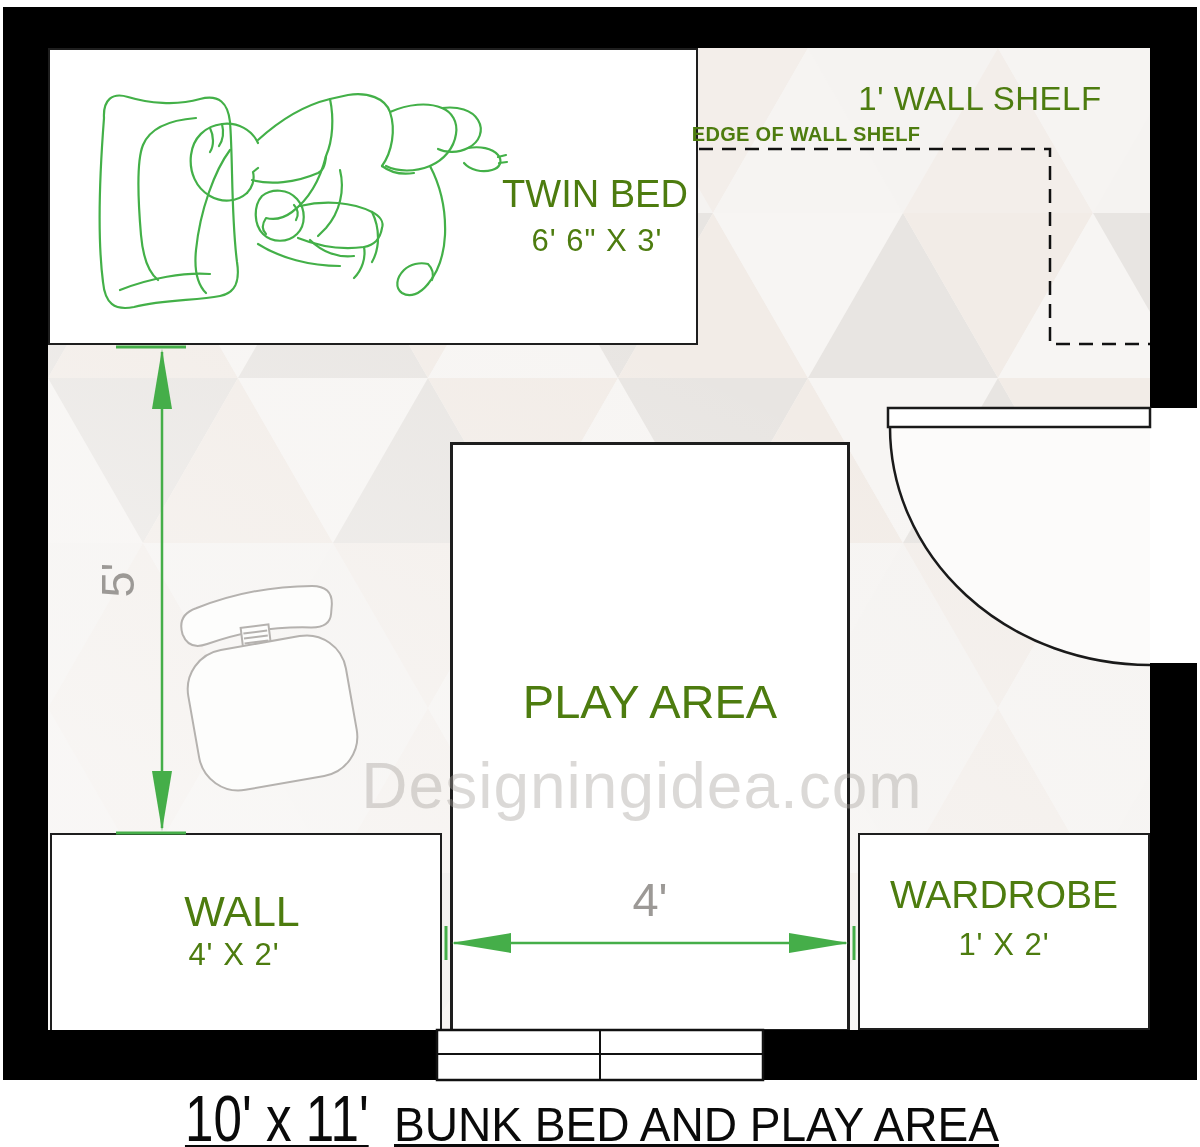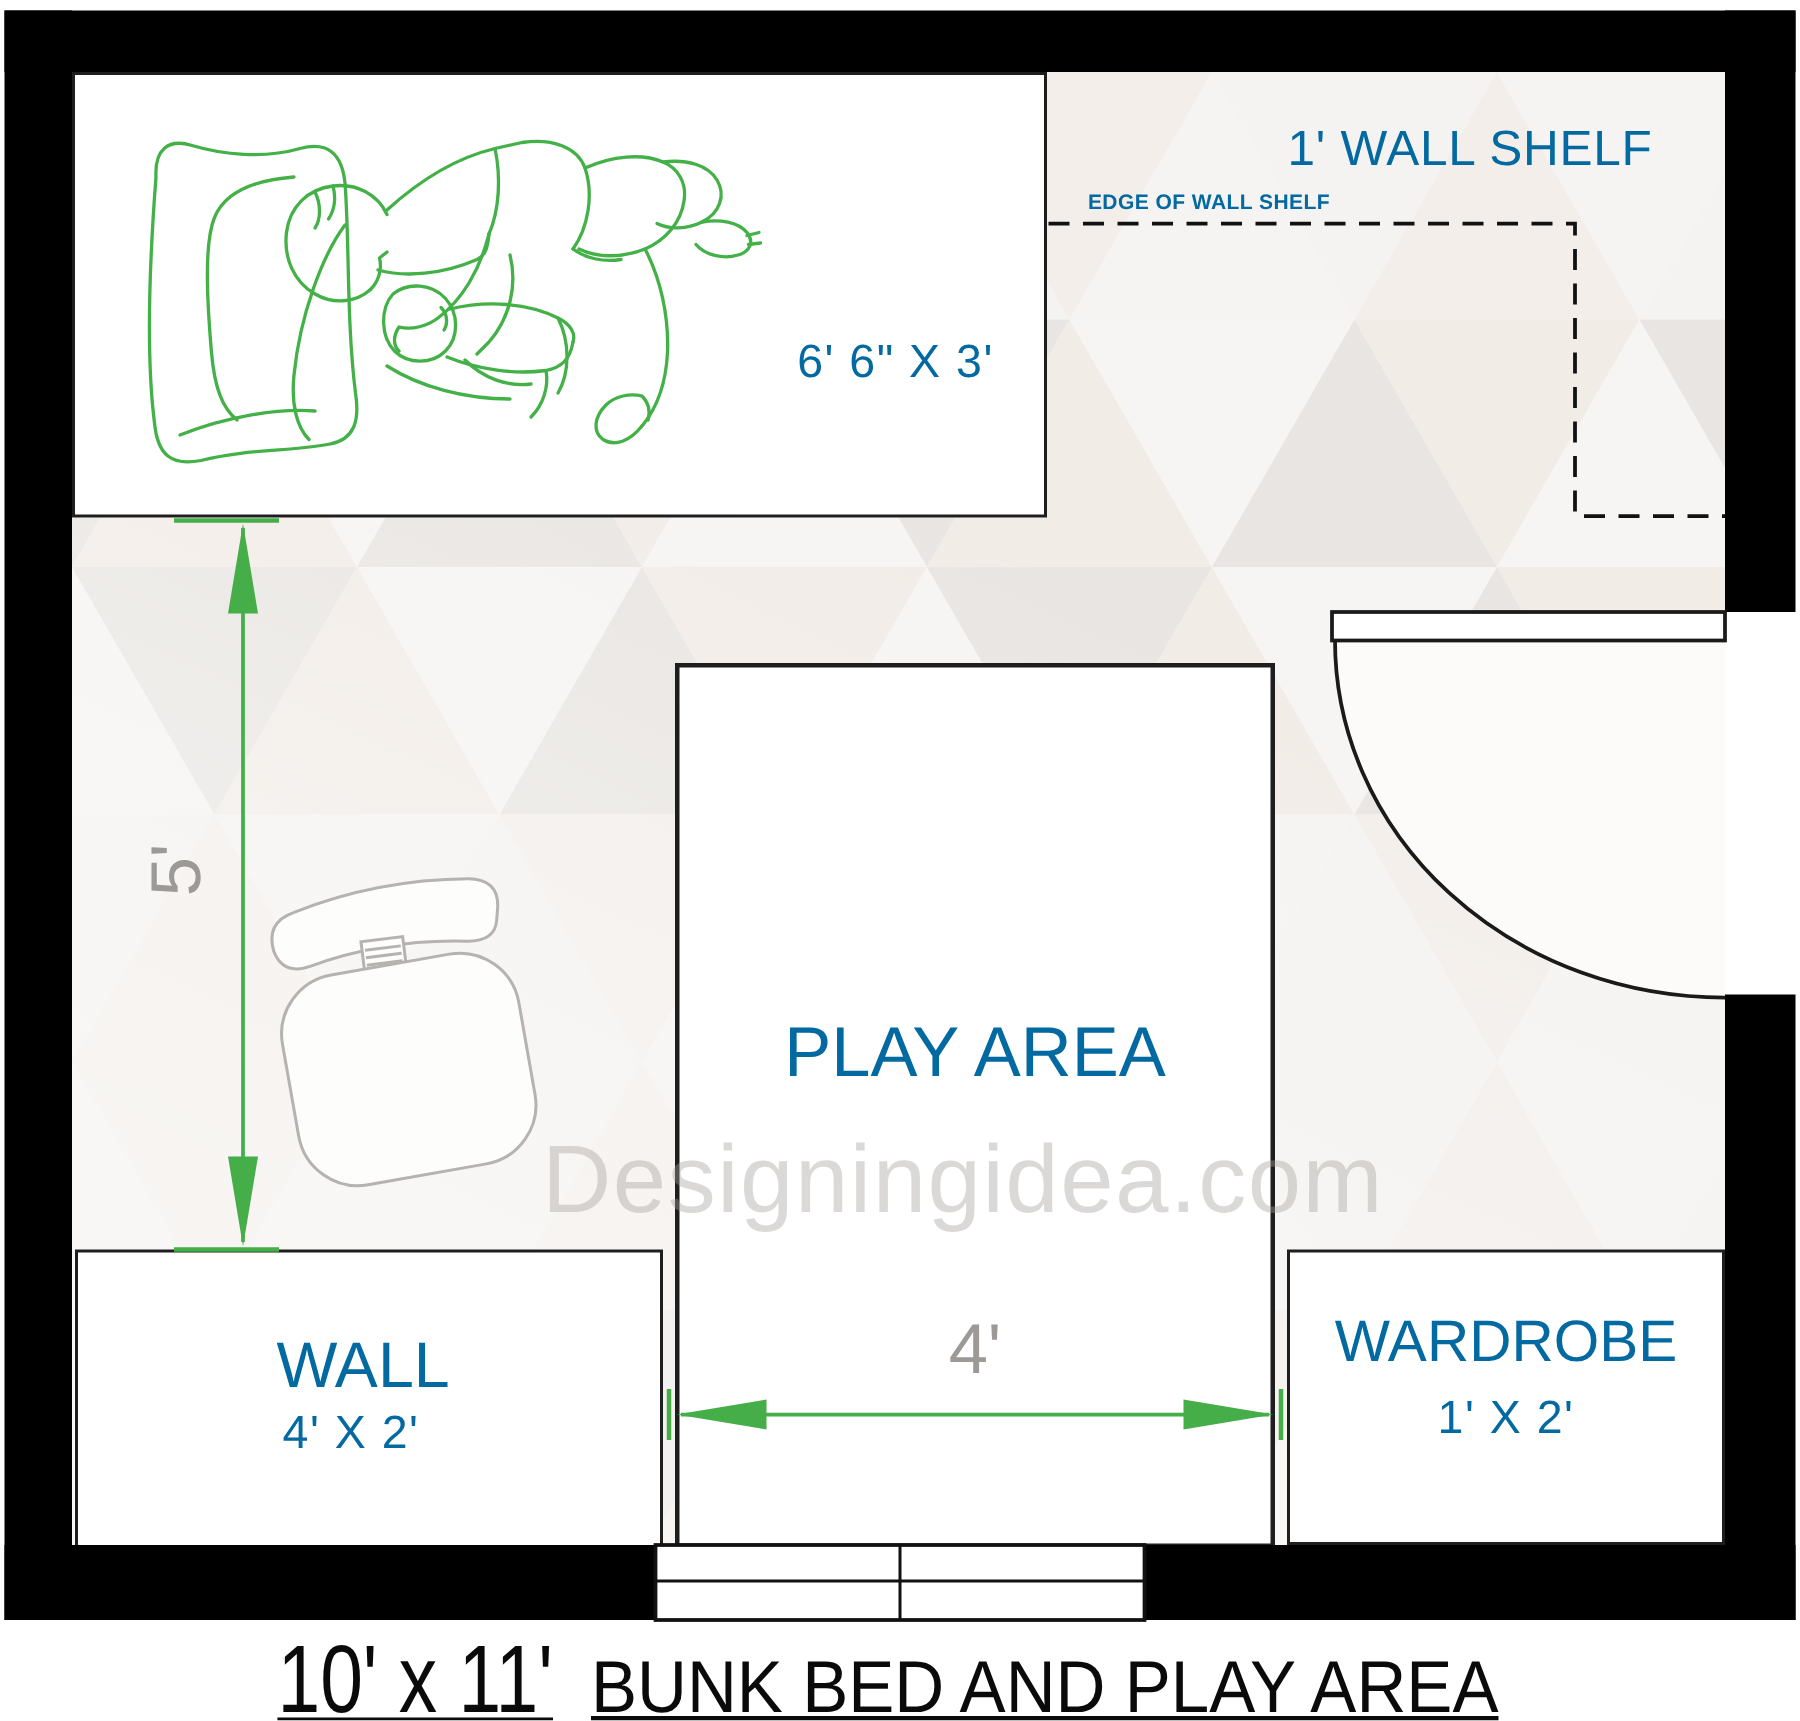--- a/index.html
+++ b/index.html
@@ -10,32 +10,32 @@
   #floor{position:absolute;left:48px;top:48px;width:1102px;height:982px;background:#f7f5f3;overflow:hidden;}
   #floor svg{display:block;}
   #floor-fade{position:absolute;left:0;top:0;width:100%;height:100%;
      background:linear-gradient(205deg, rgba(250,249,248,0) 35%, rgba(250,249,248,0.65) 80%);}
 
   .furn{position:absolute;background:#fff;border:2px solid #1e1e1e;box-sizing:border-box;}
   #play-area-rect{border-width:3px;}
 
   #overlay{position:absolute;left:0;top:0;pointer-events:none;}
 
-  .lbl{position:absolute;color:#0369a1;white-space:nowrap;transform:translate(-50%,-50%);}
+  .lbl{position:absolute;color:#4d7c0f;white-space:nowrap;transform:translate(-50%,-50%);}
   .lbl-size{font-size:31px;letter-spacing:1px;}
 
   #twin-bed-label{left:595px;top:194px;font-size:38px;}
   #twin-bed-size{left:597px;top:241px;}
   #play-area-label{left:650px;top:701px;font-size:47px;}
   #desk-label{left:242px;top:911px;font-size:43px;}
   #desk-size{left:234px;top:955px;}
   #wardrobe-label{left:1004px;top:895px;font-size:39px;}
   #wardrobe-size{left:1004px;top:945px;}
   #wall-shelf-label{left:980px;top:99px;font-size:33px;letter-spacing:0.5px;}
-  #shelf-edge-label{left:806px;top:134px;font-size:14px;font-weight:700;letter-spacing:0.3px;}
+  #shelf-edge-label{left:806px;top:134px;font-size:20px;font-weight:700;letter-spacing:0.3px;}
 
   .dim-label{position:absolute;color:#9c9996;font-size:47px;white-space:nowrap;}
   #dim-v-label{left:117px;top:580px;transform:translate(-50%,-50%) rotate(-90deg);}
   #dim-h-label{left:650px;top:899px;transform:translate(-50%,-50%);}
 
   #watermark{position:absolute;left:642px;top:786px;transform:translate(-50%,-50%);
      font-size:64px;color:rgba(166,160,155,0.40);letter-spacing:1px;white-space:nowrap;}
 
   #title-row{position:absolute;left:0;top:1082px;width:100%;height:64px;
      display:flex;justify-content:center;align-items:baseline;color:#0a0a0a;white-space:nowrap;text-decoration:underline;}
@@ -222,20 +222,21 @@
     </g>
     <g stroke="#45ae49" fill="#45ae49">
       <line x1="446" y1="926" x2="446" y2="960" stroke-width="3"></line>
       <line x1="854" y1="926" x2="854" y2="960" stroke-width="3"></line>
       <line x1="454" y1="943" x2="846" y2="943" stroke-width="2.5"></line>
       <polygon points="451,943 511,933 511,953" stroke="none"></polygon>
       <polygon points="849,943 789,933 789,953" stroke="none"></polygon>
     </g>
   </svg>
 
+  <div class="lbl" id="twin-bed-label">TWIN BED</div>
   <div class="lbl lbl-size" id="twin-bed-size">6' 6" X 3'</div>
 
   <div class="lbl" id="wall-shelf-label">1' WALL SHELF</div>
   <div class="lbl" id="shelf-edge-label">EDGE OF WALL SHELF</div>
 
   <div class="lbl" id="play-area-label">PLAY AREA</div>
 
   <div class="lbl" id="desk-label">WALL</div>
   <div class="lbl lbl-size" id="desk-size">4' X 2'</div>
 

